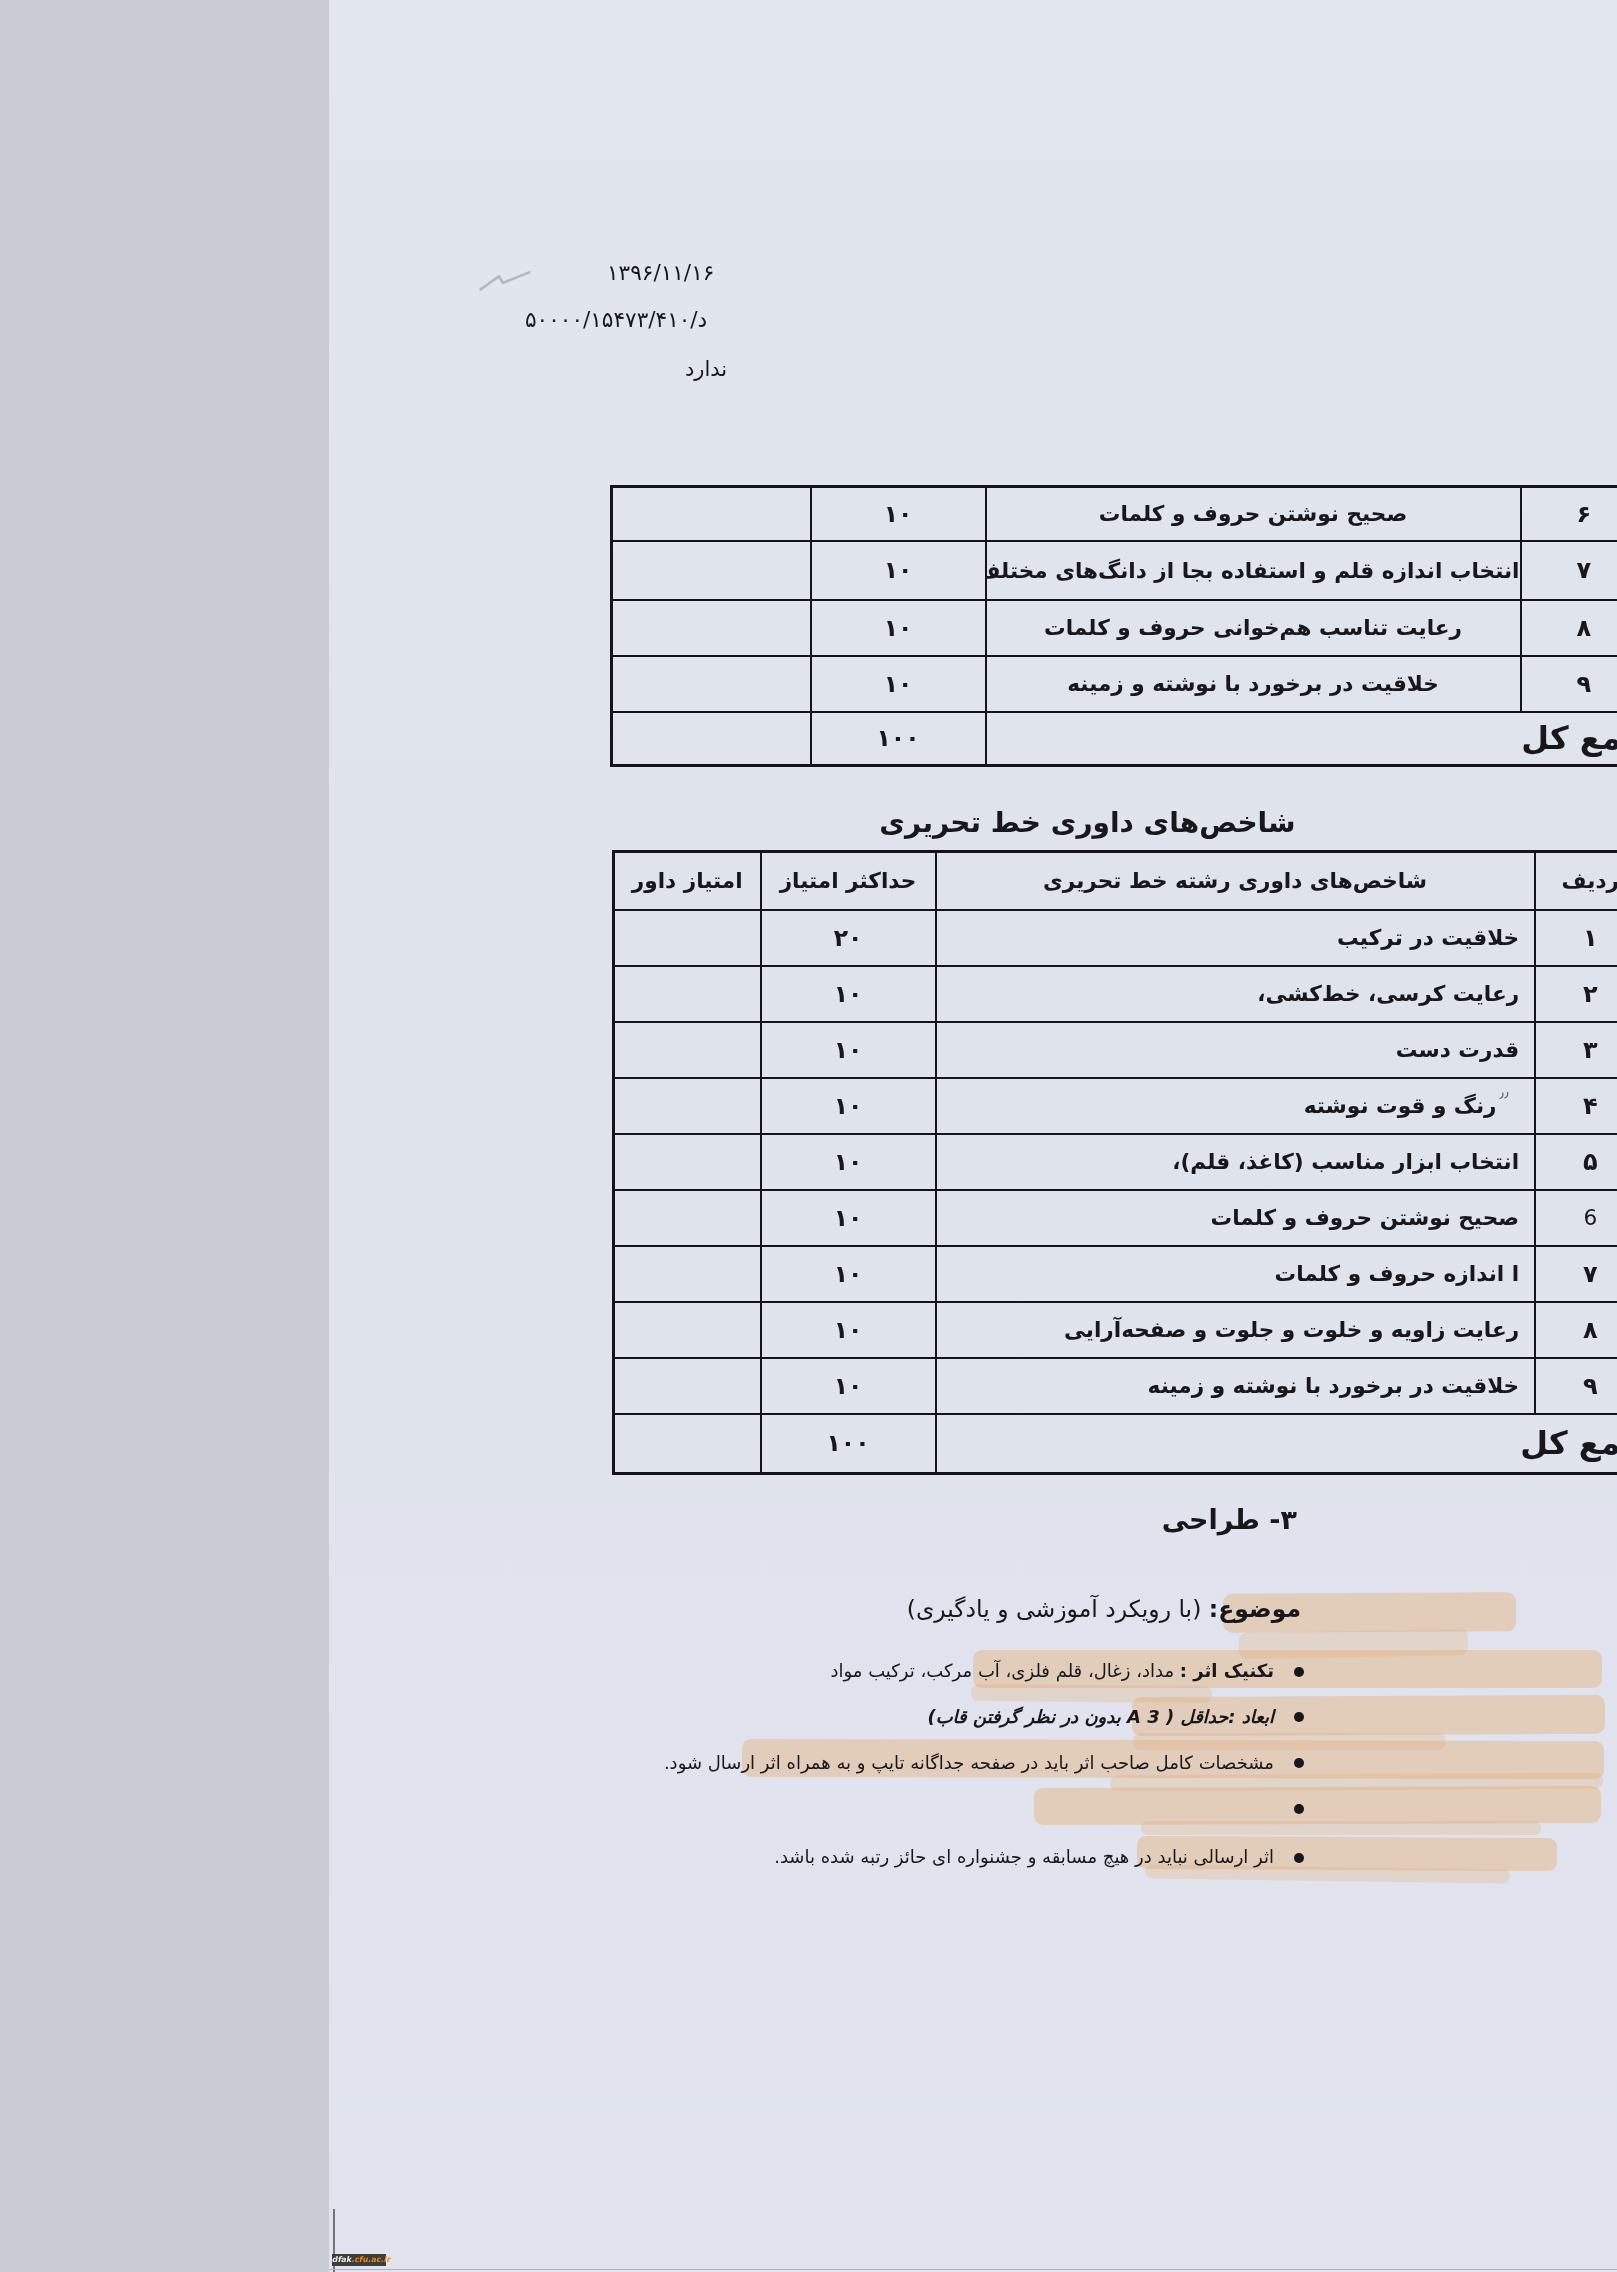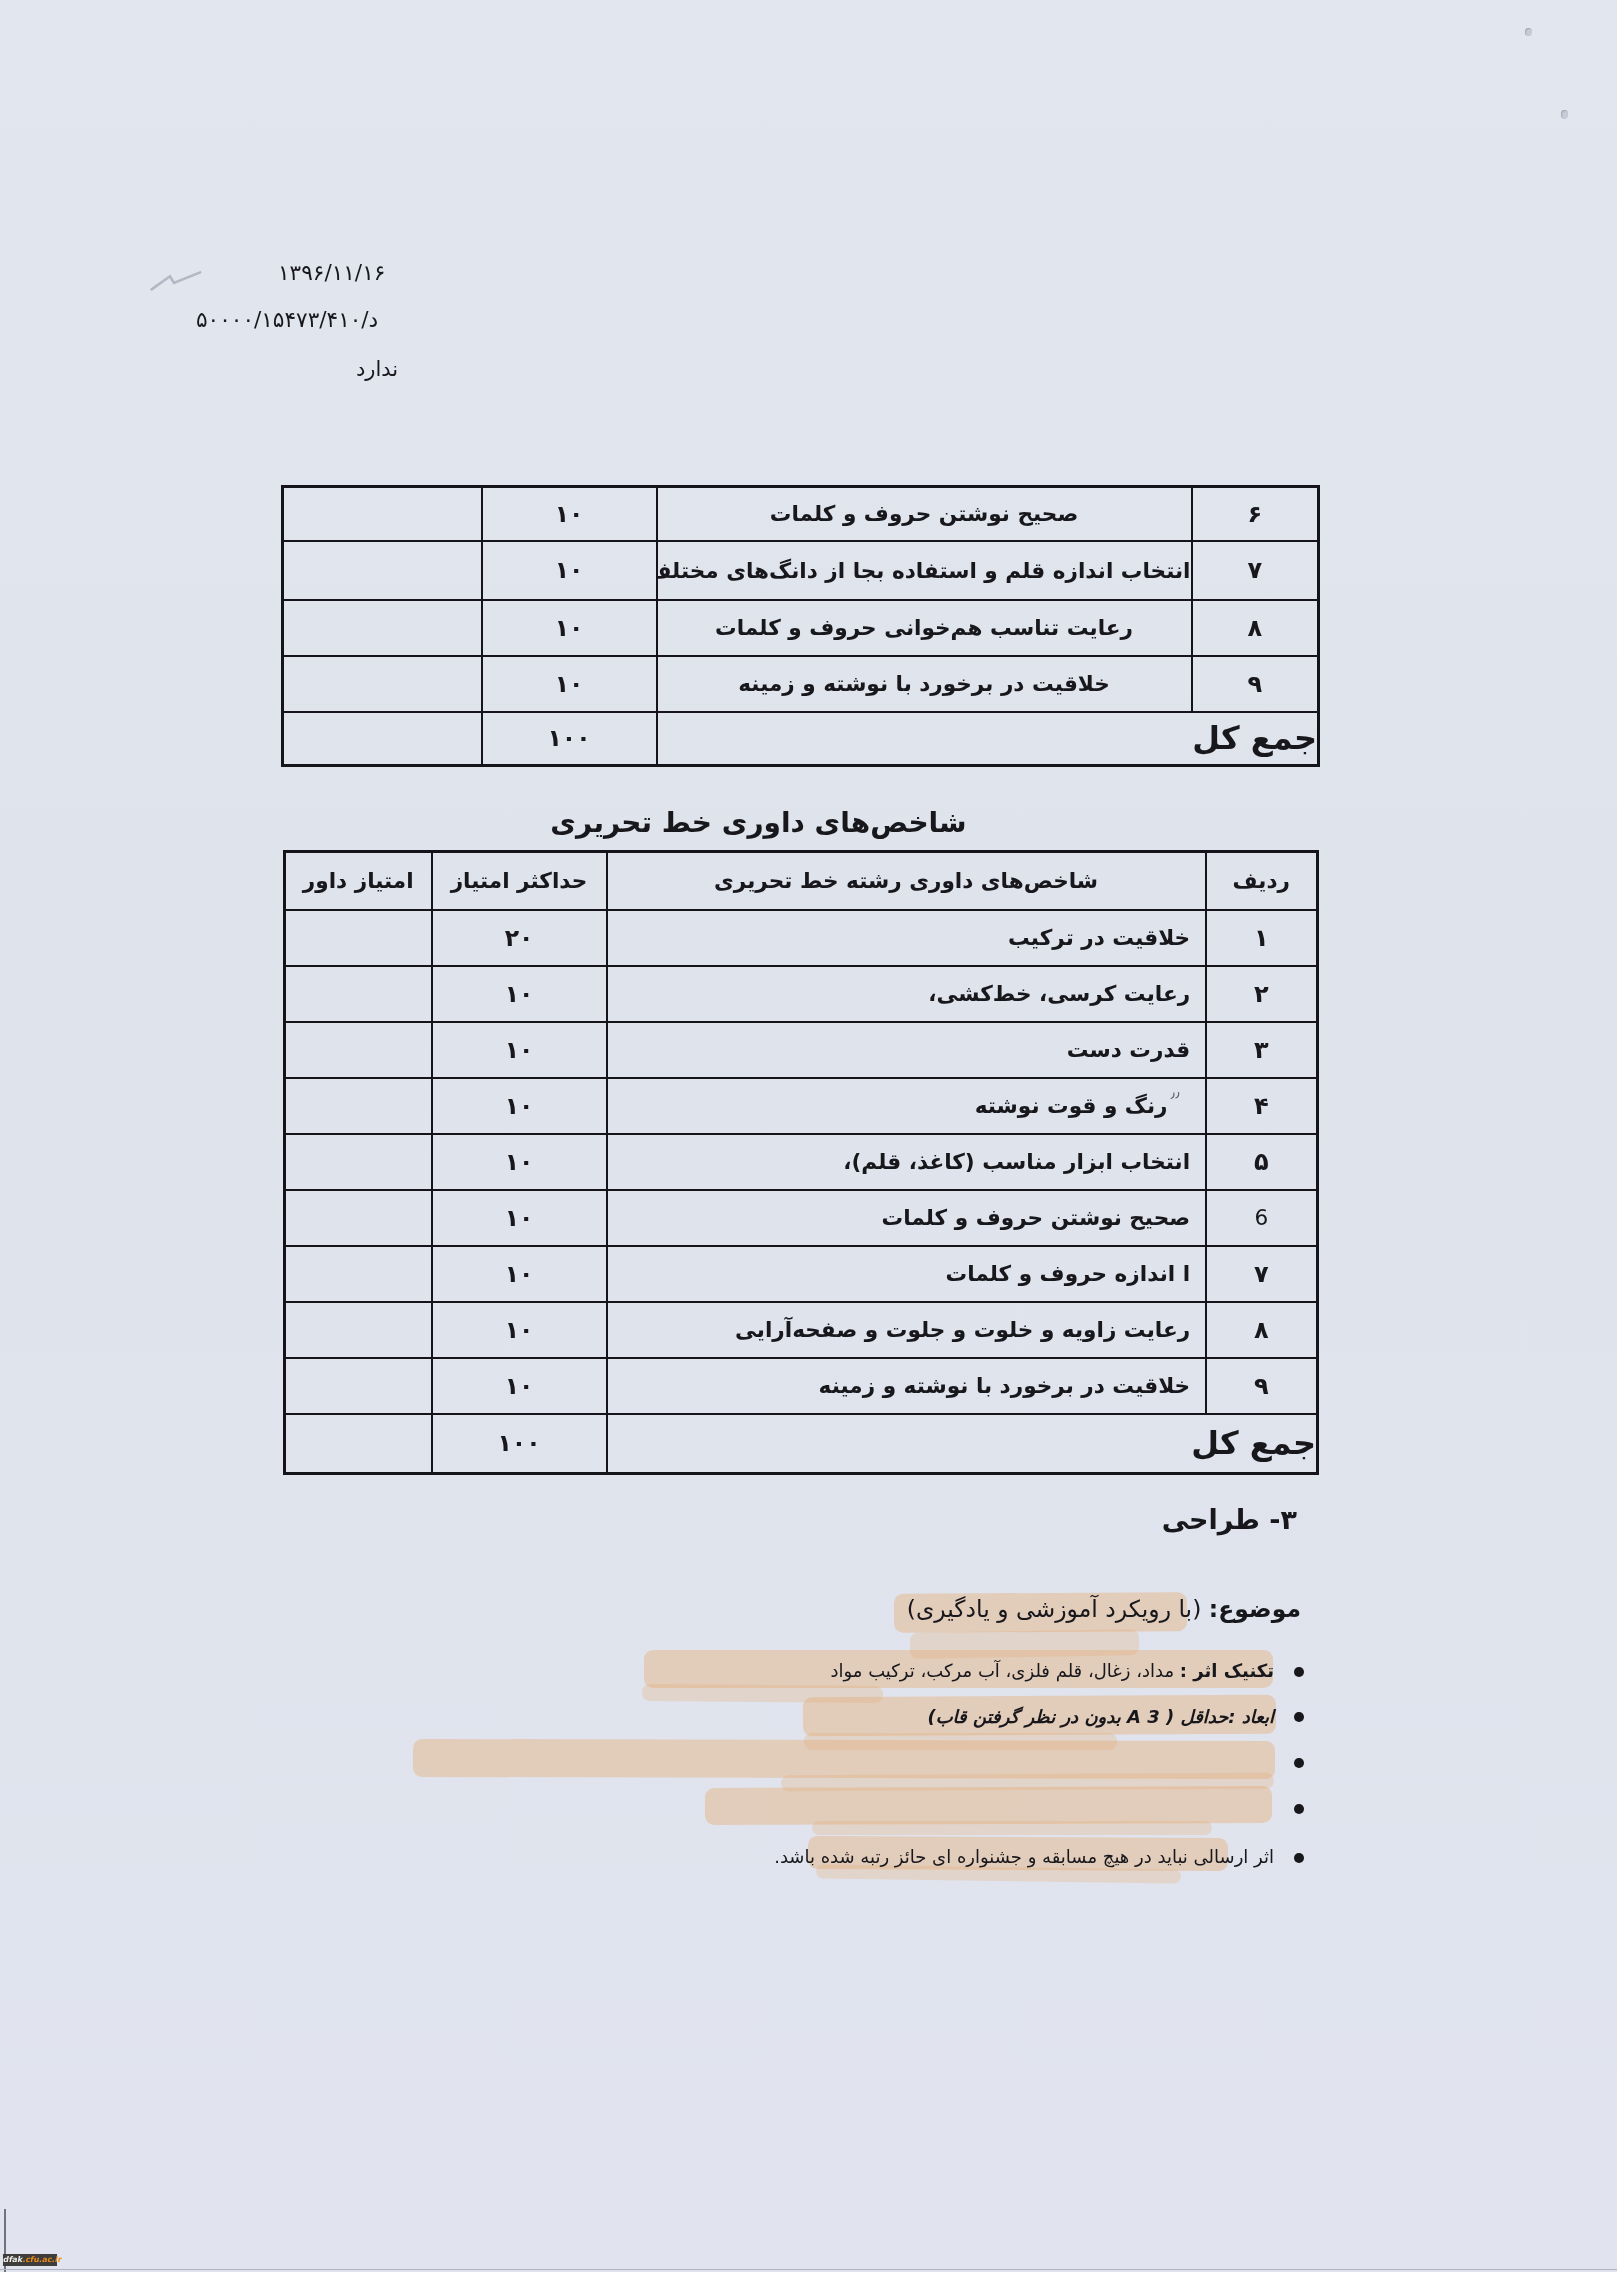--- a/index.html
+++ b/index.html
@@ -1,18 +1,18 @@
 <!DOCTYPE html>
 <html dir="rtl" lang="fa" style="font-size:10.5px"><head>
 <meta charset="utf-8">
 <style>
   html,body{margin:0;padding:0;background:#c9ccd4;}
   .page{
     position:relative;
-    width:1617px;height:2273px;
+    width:1288px;height:2273px;
     background:#e0e4ed;
     background-image:linear-gradient(180deg,#e2e6ef 0%,#dfe3ec 40%,#e1e4ee 100%);
     overflow:hidden;
     font-family:"DejaVu Sans", sans-serif;
     color:#17171c;
     direction:rtl;
   }
   
   .hdr-line{position:absolute;font-size:21.6px;font-weight:500;white-space:nowrap;letter-spacing:0.7px;}
   
@@ -219,20 +219,21 @@
   <div class="bullet-dot" style="right:313px;top:1667px;"></div>
   <div class="bullet-line" style="right:343px;top:1654px;">
     <span class="lbl">تکنیک اثر :</span>
     <span>مداد، زغال، قلم فلزی، آب مرکب، ترکیب مواد</span>
   </div>
 
   <div class="bullet-dot" style="right:313px;top:1712px;"></div>
   <div class="bullet-line allbold" style="right:343px;top:1700px;">ابعاد :حداقل ( A 3 بدون در نظر گرفتن قاب)</div>
 
   <div class="bullet-dot" style="right:313px;top:1758px;"></div>
+  <div class="bullet-line" style="right:343px;top:1746px;">مشخصات کامل صاحب اثر باید در صفحه جداگانه تایپ و به همراه اثر ارسال شود.</div>
 
   <div class="bullet-dot" style="right:313px;top:1804px;"></div>
 
   <div class="bullet-dot" style="right:313px;top:1853px;"></div>
   <div class="bullet-line" style="right:343px;top:1840px;">اثر ارسالی نباید در هیچ مسابقه و جشنواره ای حائز رتبه شده باشد.</div>
 
   <div class="speck" style="left:1525px;top:27.5px;width:7.2px;height:8.5px;"></div>
   <div class="speck" style="left:1561px;top:110px;width:7.2px;height:8.5px;"></div>
   <div class="scan-edge-left"></div>
   <div class="scan-edge-bottom"></div>

